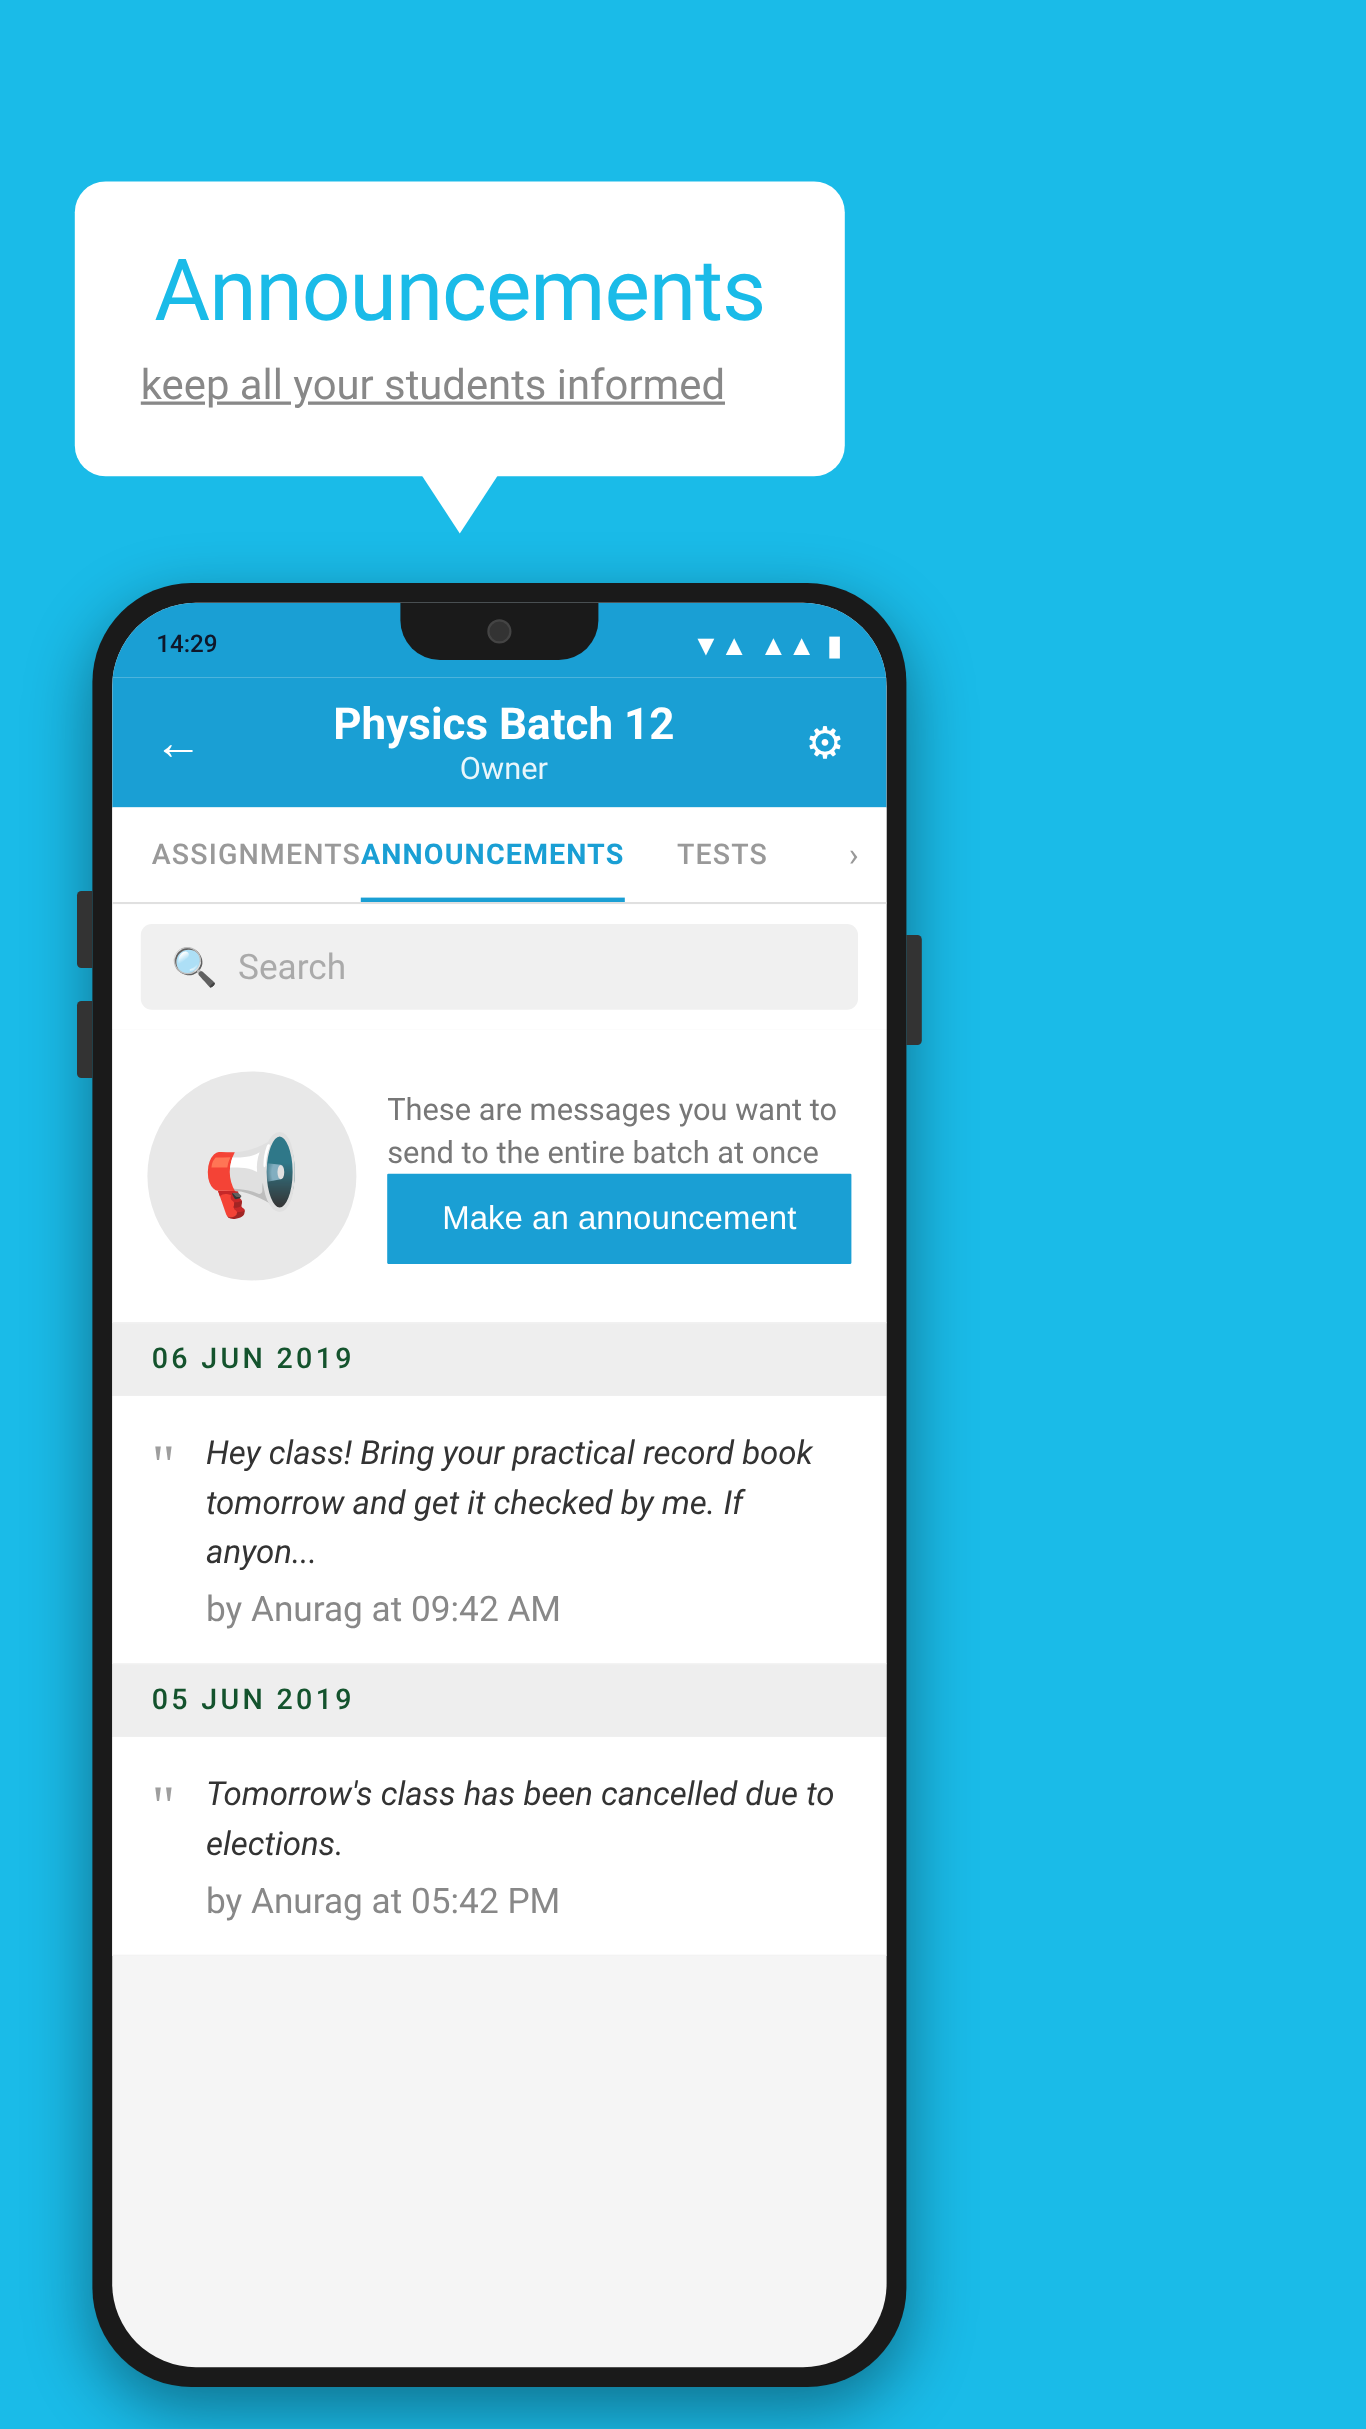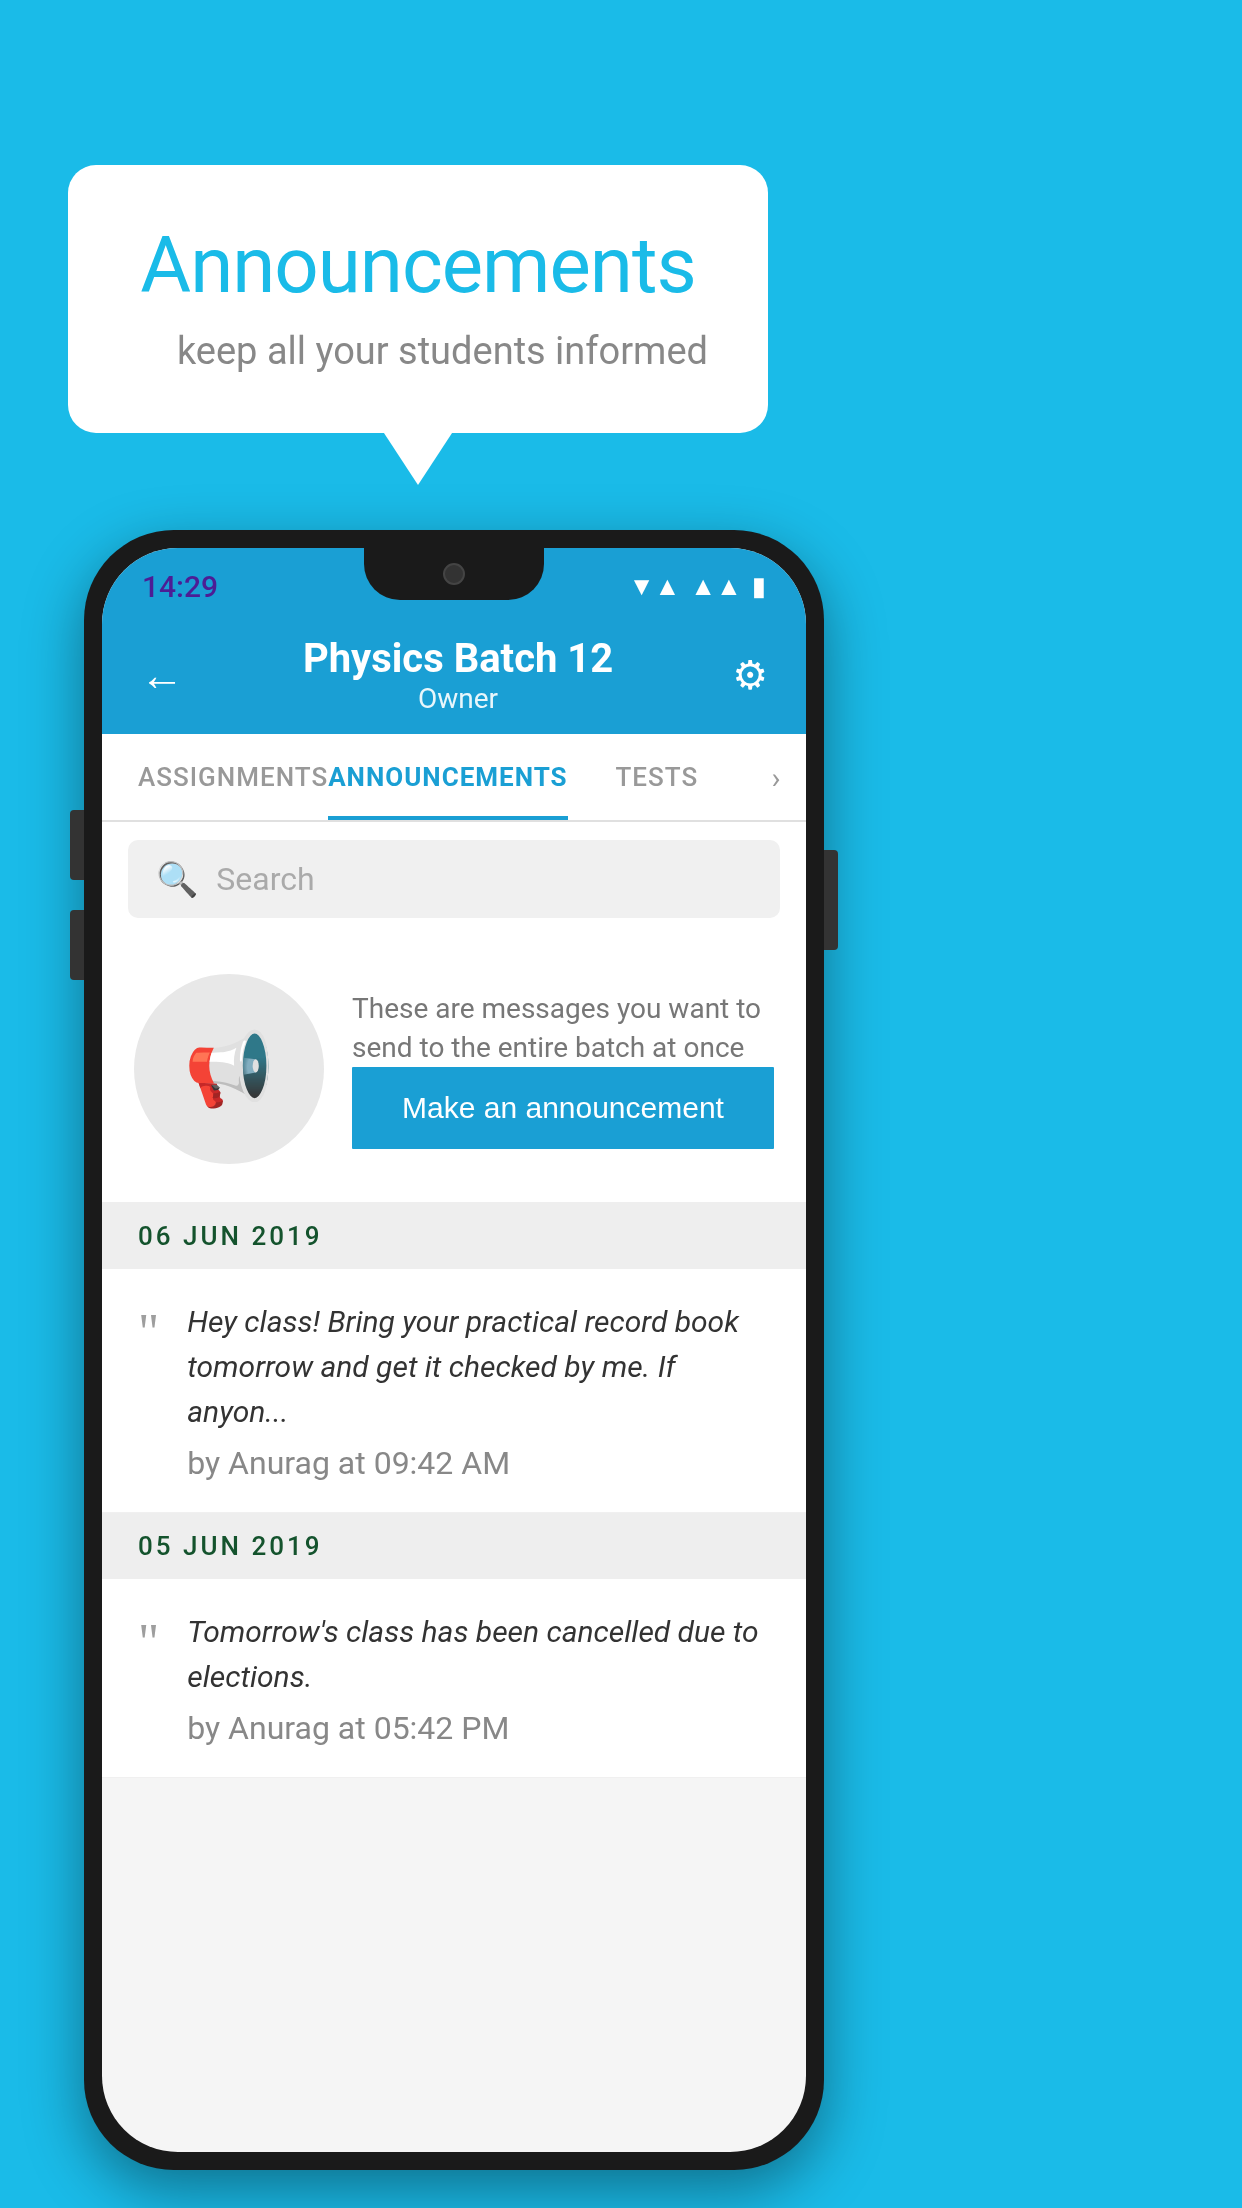--- a/index.html
+++ b/index.html
@@ -41,22 +41,23 @@
       font-size: 78px;
       color: #1ABBE8;
       text-align: center;
       font-weight: 400;
       letter-spacing: -1px;
       margin-bottom: 18px;
     }
     .speech-bubble-subtitle {
       font-size: 38px;
       color: #888;
-      text-align: right;
+      text-align: left;
       font-weight: 400;
+      text-decoration: underline;
     }
 
     
     .phone-wrapper {
       position: absolute;
       top: 530px;
       left: 84px;
       width: 740px;
       height: 1640px;
     }
@@ -105,22 +106,22 @@
     .status-bar {
       background: #1a9fd4;
       height: 68px;
       display: flex;
       align-items: center;
       justify-content: space-between;
       padding: 0 40px;
       padding-top: 8px;
     }
     .status-time {
-      color: #4c1d95;
-      font-size: 30px;
+      color: #0f172a;
+      font-size: 22px;
       font-weight: 500;
     }
     .status-icons {
       display: flex;
       align-items: center;
       gap: 10px;
     }
     .wifi-icon, .signal-icon, .battery-icon {
       color: white;
       font-size: 26px;

